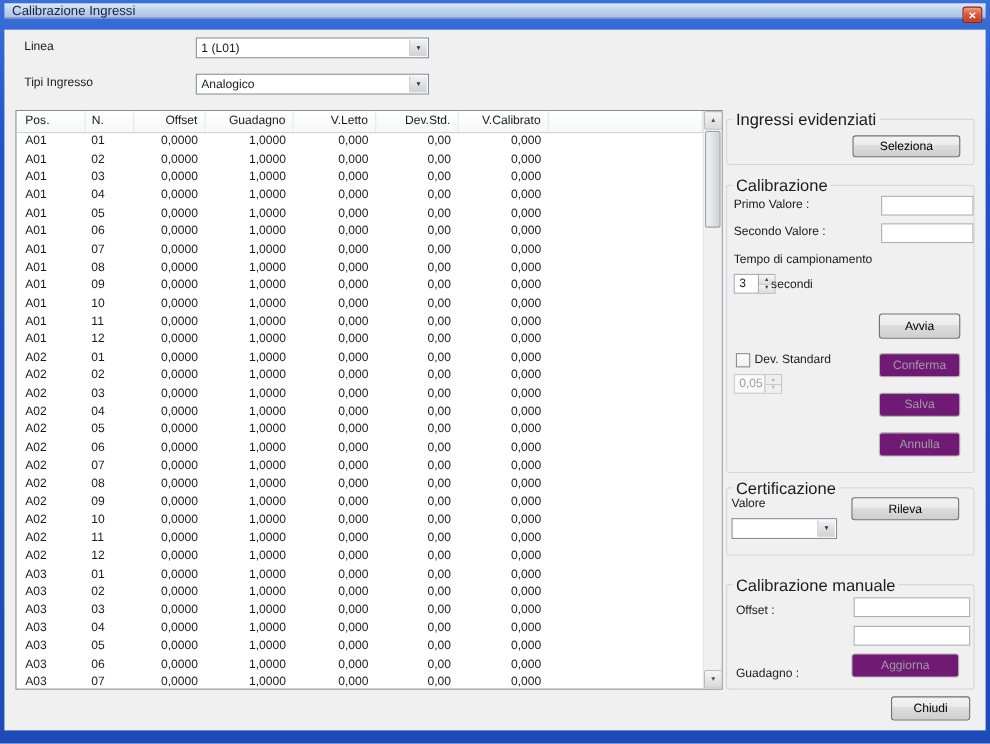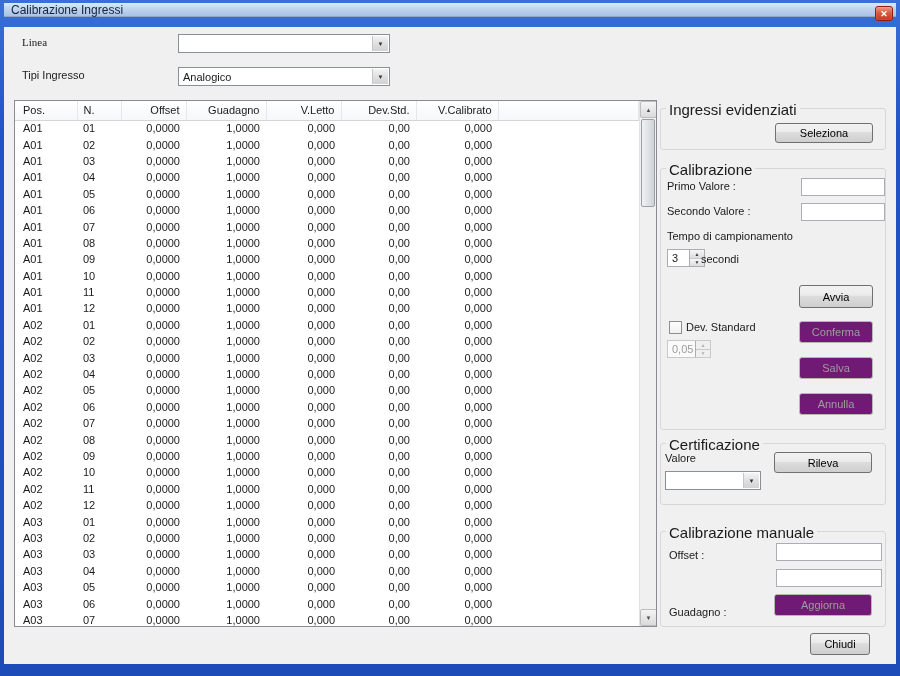--- a/index.html
+++ b/index.html
@@ -96,22 +96,23 @@
 
 <div class="window">
 
   <div class="titlebar">
     <span class="title-text">Calibrazione Ingressi</span>
     <span class="close-btn">✕</span>
   </div>
 
   <div class="client">
 
-    <span class="lbl" style="left:18px; top:9px;font-family:Liberation Serif, serif;">Linea</span>
+    <span class="lbl" style="left:18px; top:9px;">Linea</span>
     <div class="combo" style="left:174px; top:7px; width:212px;">
+      <span class="combo-text">1 (L01)</span>
       <span class="combo-btn">▼</span>
     </div>
 
     <span class="lbl" style="left:18px; top:42px;">Tipi Ingresso</span>
     <div class="combo" style="left:174px; top:40px; width:212px;">
       <span class="combo-text">Analogico</span>
       <span class="combo-btn">▼</span>
     </div>
 
     <div class="table-wrap">
@@ -507,18 +508,18 @@
 
       <span class="lbl" style="left:8px; top:17px;">Offset :</span>
       <input class="textbox" style="left: 115px; top: 11px; width: 106px;" value="">
 
       <span class="lbl" style="left:8px; top:58px;margin-top:16px;">Guadagno :</span>
       <input class="textbox" style="left: 115px; top: 37px; width: 106px;" value="">
 
       <div class="btn disabled" style="left:113px; top:62px; width:98px; height:22px;">Aggiorna</div>
     </div>
 
-    <div class="btn" style="left:806px; top:606px; width:60px; height:22px;">Chiudi</div>
+    <div class="btn" style="left:806px; top:606px; width:72px; height:22px;">Chiudi</div>
 
   </div>
 
   <div style="position:absolute; left:0; right:0; bottom:0; height:12px;"></div>
 </div>
 
 </body></html>

